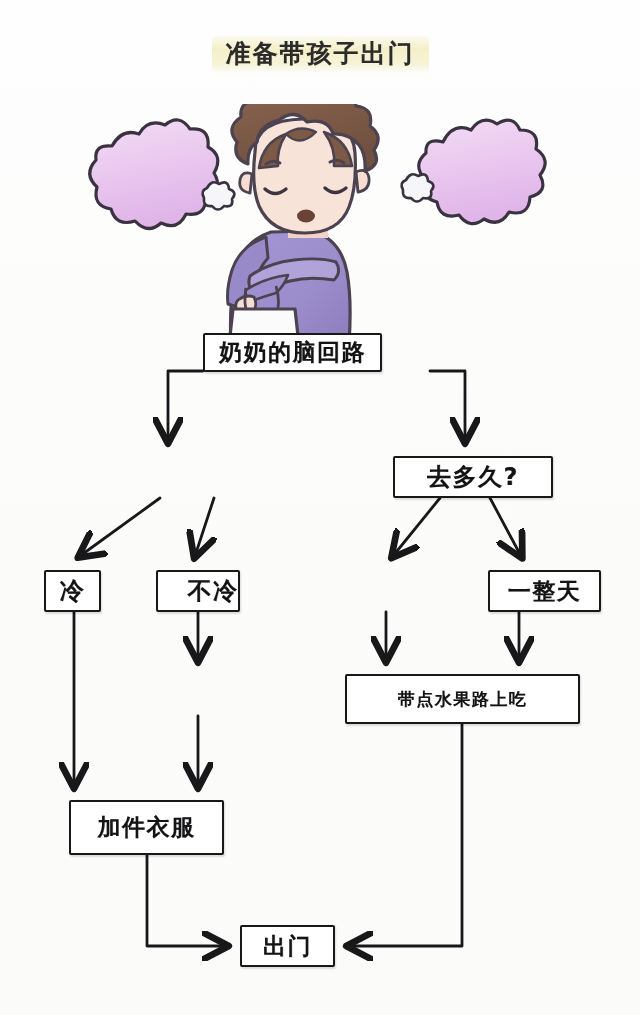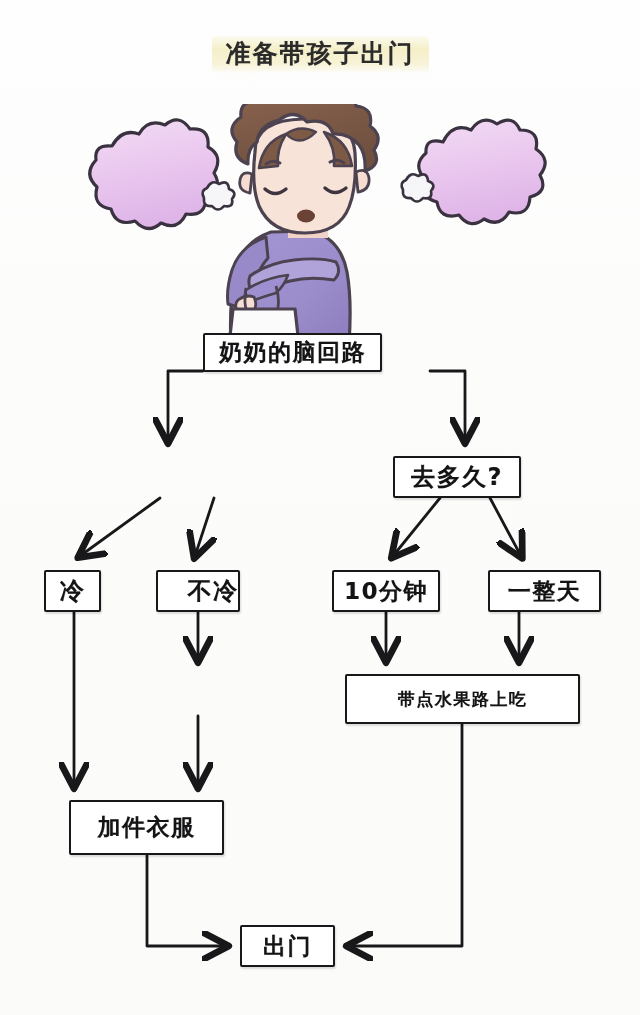--- a/index.html
+++ b/index.html
@@ -82,21 +82,21 @@
     font-weight: 700;
     letter-spacing: 1.5px;
     box-shadow: 1px 1.5px 2px rgba(0,0,0,0.13);
     text-shadow: 0.4px 0.3px 0 rgba(40,40,40,0.35);
   }
   .node-label { line-height: 1; white-space: nowrap; }
 
   
   #n-root      { left:203px; top:333px; width:179px; height:39px; font-size:23px; }
   #n-cold-q    { left:110px; top:456px; width:152px; height:42px; font-size:24px; }
-  #n-dur-q     { left:393px; top:456px; width:128px; height:42px; font-size:24px; }
+  #n-dur-q     { left:393px; top:456px; width:160px; height:42px; font-size:24px; }
   #n-cold      { left:44px;  top:570px; width:57px;  height:42px; font-size:24px; }
   #n-notcold   { left:156px; top:570px; width:84px;  height:42px; font-size:24px;padding-left:30px; }
   #n-10min     { left:332px; top:570px; width:108px; height:42px; font-size:23px; }
   #n-allday    { left:463px; top:570px; width:113px; height:42px; font-size:23px;margin-left:25px; }
   #n-feelscold { left:113px; top:674px; width:182px; height:42px; font-size:23px; }
   #n-fruit     { left:345px; top:674px; width:235px; height:50px; font-size:17px;justify-content:center; }
   #n-addcloth  { left:69px;  top:800px; width:155px; height:55px; font-size:23px; }
   #n-gooutside { left:240px; top:925px; width:95px;  height:42px; font-size:23px; }
 </style>
 </head>
@@ -237,23 +237,20 @@
   </div>
 
   <div class="node" id="n-cold">
     <span class="node-label">冷</span>
   </div>
 
   <div class="node" id="n-notcold">
     <span class="node-label">不冷</span>
   </div>
 
-  <div class="node" id="n-10min">
-    <span class="node-label">10分钟</span>
-  </div>
 
   <div class="node" id="n-allday">
     <span class="node-label">一整天</span>
   </div>
 
 
   <div class="node" id="n-fruit">
     <span class="node-label">带点水果路上吃</span>
   </div>
 

